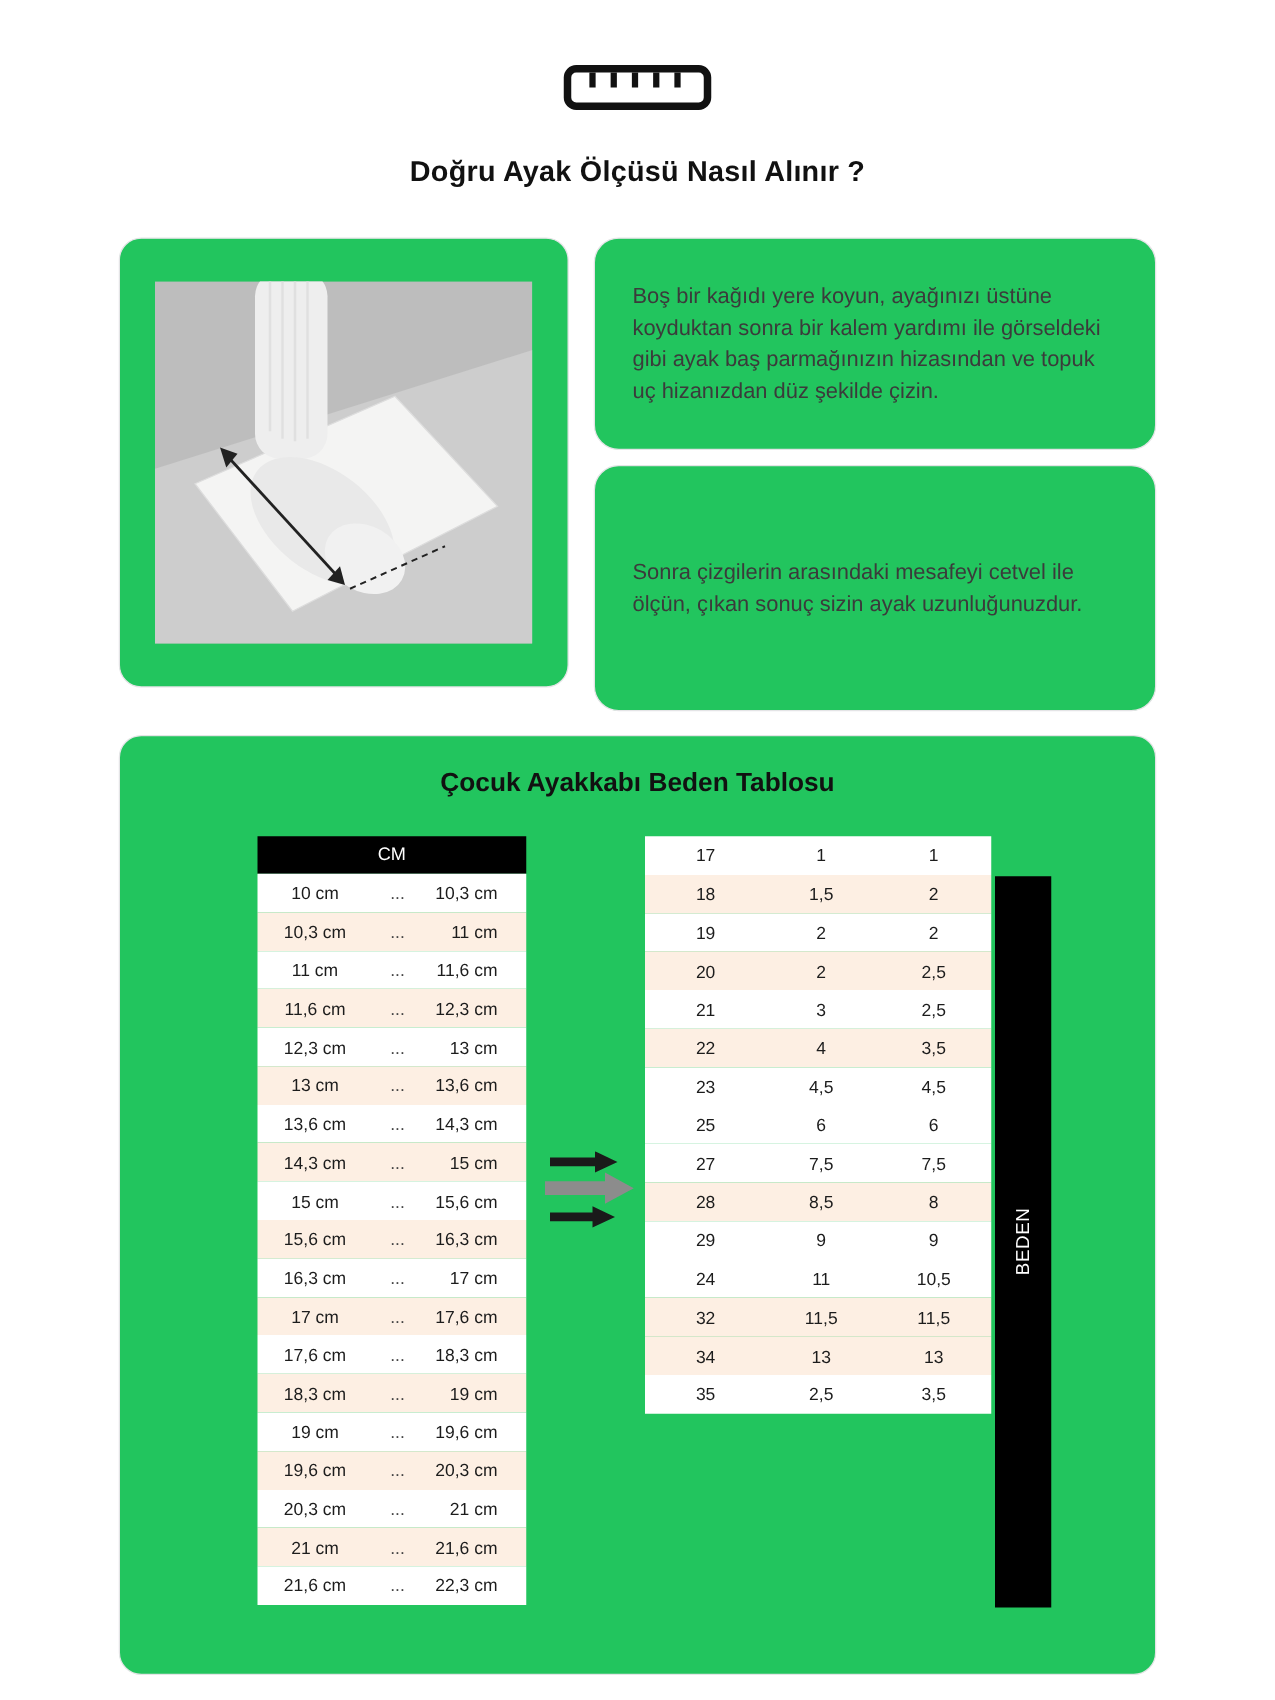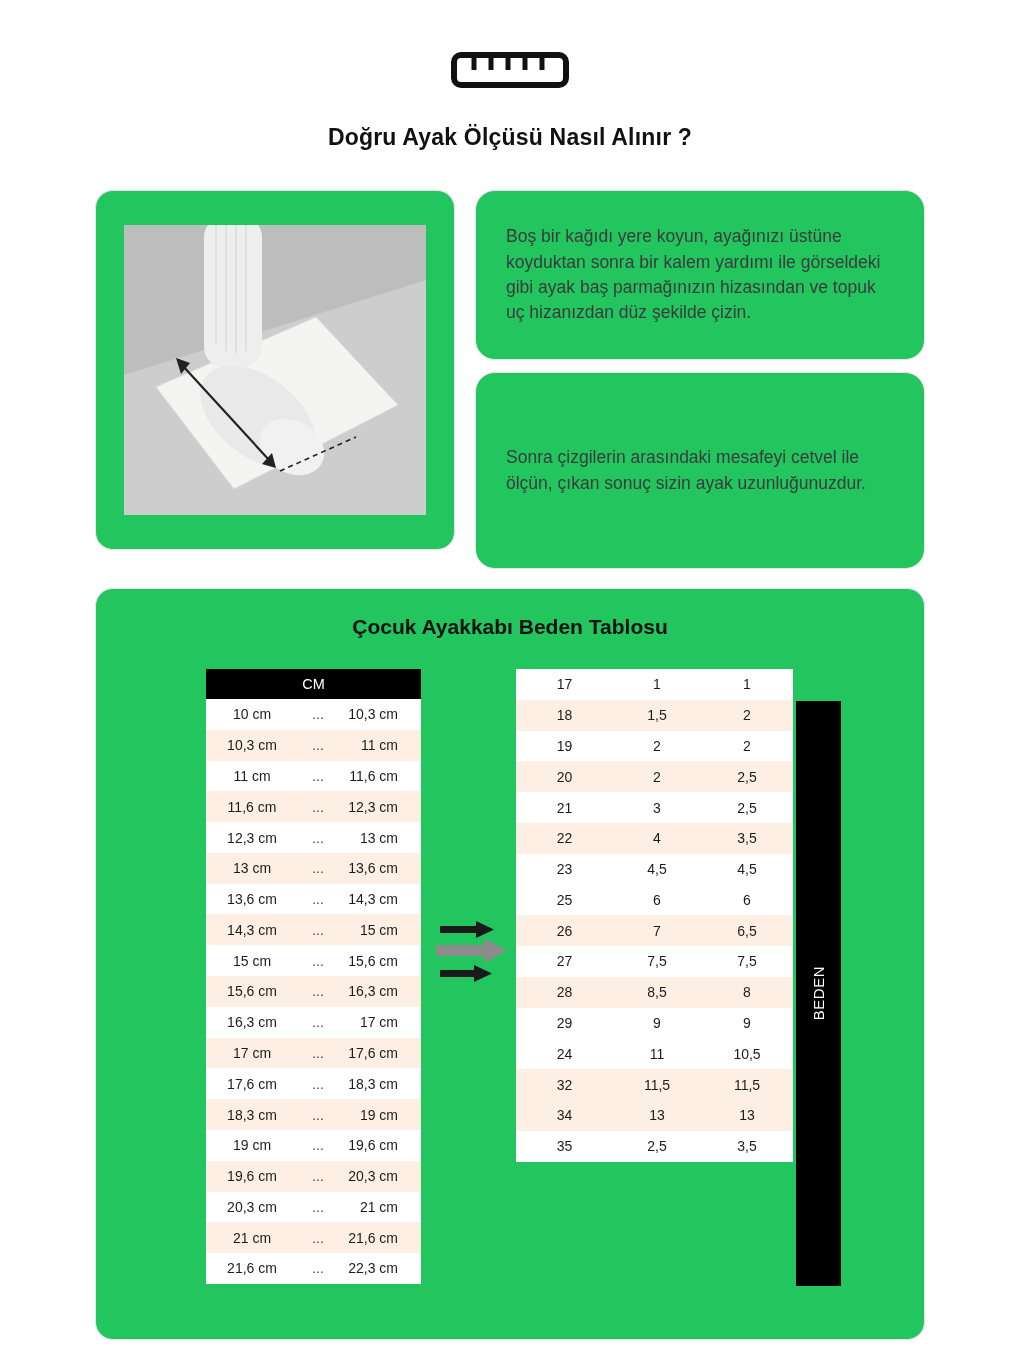--- a/index.html
+++ b/index.html
@@ -257,25 +257,20 @@
           <div class="trow grid-sz">
             <span>23</span>
             <span>4,5</span>
             <span>4,5</span>
           </div>
           <div class="trow grid-sz">
             <span>25</span>
             <span>6</span>
             <span>6</span>
           </div>
-          <div class="trow grid-sz alt">
-            <span>26</span>
-            <span>7</span>
-            <span>6,5</span>
-          </div>
           <div class="trow grid-sz">
             <span>27</span>
             <span>7,5</span>
             <span>7,5</span>
           </div>
           <div class="trow grid-sz alt">
             <span>28</span>
             <span>8,5</span>
             <span>8</span>
           </div>

